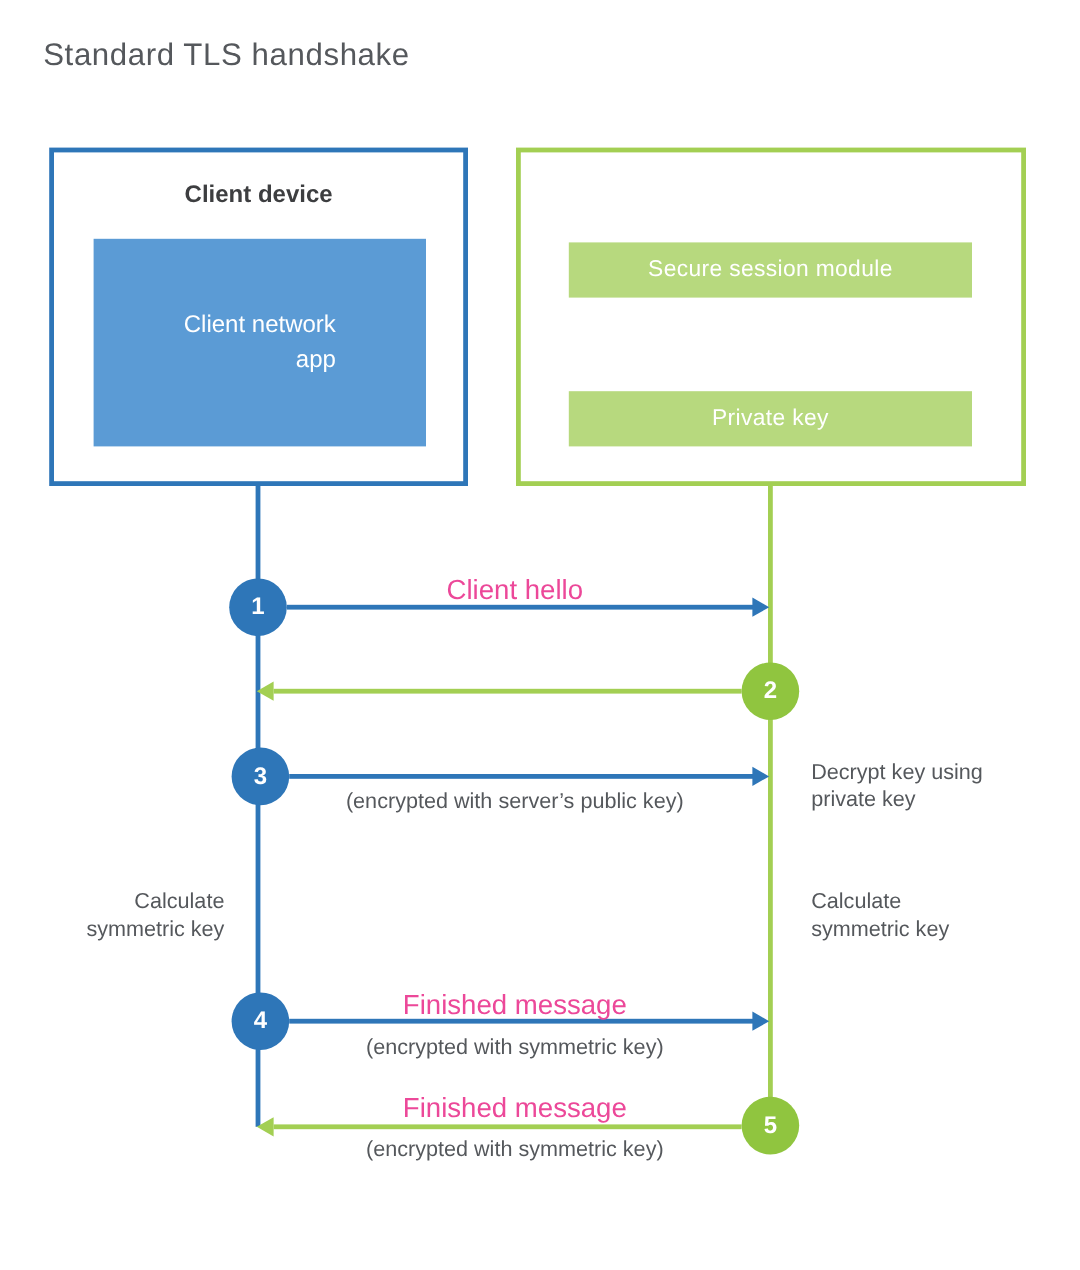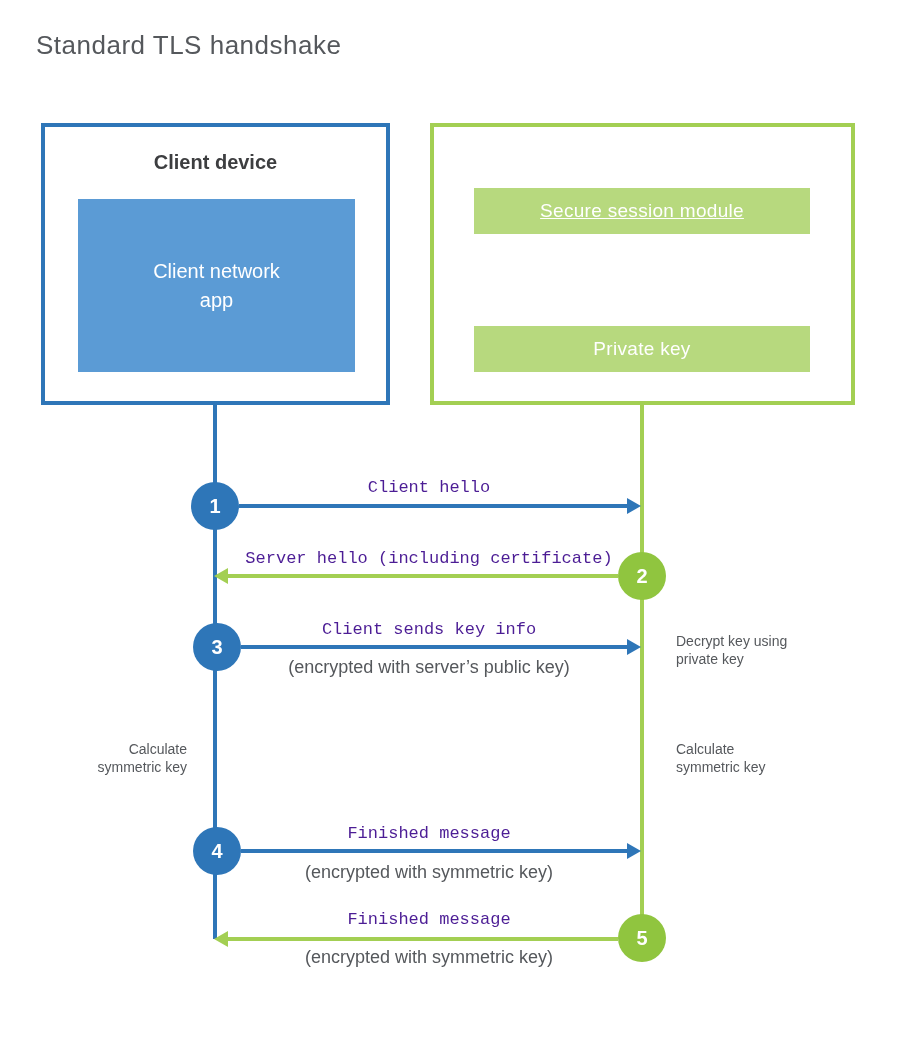--- a/index.html
+++ b/index.html
@@ -18,21 +18,21 @@
   .obox-title{
     position:absolute;top:151px;text-align:center;
     font-size:20px;font-weight:bold;color:#3d3e40;
   }
   .obox-title.client{left:41px;width:349px;}
   .obox-title.server{left:430px;width:425px;}
   
   .client-app{
     position:absolute;left:78px;top:199px;width:277px;height:173px;
     background:var(--blue-light,#5b9bd5);color:#fff;font-size:20px;
-    display:flex;align-items:center;justify-content:center;text-align:center;
+    display:flex;align-items:center;justify-content:center;text-align:right;
     white-space:pre-line;line-height:1.45;
   }
   
   .sbar{
     position:absolute;left:474px;width:336px;height:46px;
     background:var(--green-bar,#b7d97e);color:#fff;font-size:19px;
     display:flex;align-items:center;justify-content:center;letter-spacing:0.3px;
   }
   
   .vline{position:absolute;width:4px;top:405px;}
@@ -49,72 +49,70 @@
   .stepc{
     position:absolute;width:48px;height:48px;border-radius:50%;
     color:#fff;font-size:20px;font-weight:bold;
     display:flex;align-items:center;justify-content:center;z-index:3;
   }
   .stepc.blue{background:var(--blue,#2e76b8);}
   .stepc.green{background:var(--green-circle,#90c53f);}
   
   .mlabel{
     position:absolute;left:219px;width:420px;text-align:center;
-    font-size:17px;color:#4c1d95;font-family:Liberation Mono, monospace;
+    font-size:23px;color:#ec4899;
   }
   .msub{
     position:absolute;left:219px;width:420px;text-align:center;
     font-size:18px;color:#55585c;
   }
   
   .note{
-    position:absolute;font-size:14px;color:#55585c;line-height:1.3;white-space:pre-line;
+    position:absolute;font-size:18px;color:#55585c;line-height:1.3;white-space:pre-line;
   }
   .note.right-side{left:676px;text-align:left;}
   .note.left-side{left:55px;width:132px;text-align:right;}
 </style>
 </head>
 <body>
 
 <div class="canvas">
 
   <div class="page-title">Standard TLS handshake</div>
 
   <div class="obox blue"></div>
   <div class="obox-title client">Client device</div>
   <div class="client-app">Client network
 app</div>
 
   <div class="obox green"></div>
-  <div class="sbar" style="top:188px;text-decoration:underline;">Secure session module</div>
+  <div class="sbar" style="top:202px;">Secure session module</div>
   <div class="sbar" style="top:326px;">Private key</div>
 
   <div class="vline blue"></div>
   <div class="vline green"></div>
 
   <div class="aline blue" style="left:239px;top:504px;width:389px;"></div>
   <div class="ah right blue" style="left:627px;top:498px;"></div>
   <div class="stepc blue" style="left:191px;top:482px;">
       <span>1</span>
     </div>
   <div class="mlabel" style="top:478px;">Client hello</div>
 
   <div class="aline green" style="left:228px;top:574px;width:390px;"></div>
   <div class="ah left green" style="left:214px;top:568px;"></div>
   <div class="stepc green" style="left:618px;top:552px;">
       <span>2</span>
     </div>
-  <div class="mlabel" style="top:549px;">Server hello (including certificate)</div>
 
   <div class="aline blue" style="left:241px;top:645px;width:387px;"></div>
   <div class="ah right blue" style="left:627px;top:639px;"></div>
   <div class="stepc blue" style="left:193px;top:623px;">
       <span>3</span>
     </div>
-  <div class="mlabel" style="top:620px;">Client sends key info</div>
   <div class="msub" style="top:657px;">(encrypted with server’s public key)</div>
   <div class="note right-side" style="top:632px;">Decrypt key using
 private key</div>
 
   <div class="note left-side" style="top:740px;">Calculate
 symmetric key</div>
   <div class="note right-side" style="top:740px;">Calculate
 symmetric key</div>
 
   <div class="aline blue" style="left:241px;top:849px;width:387px;"></div>

